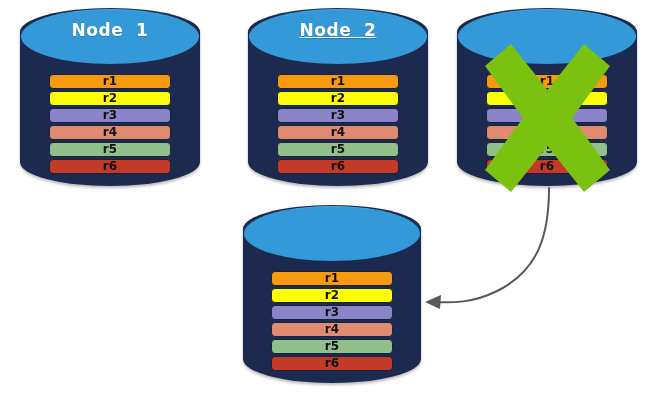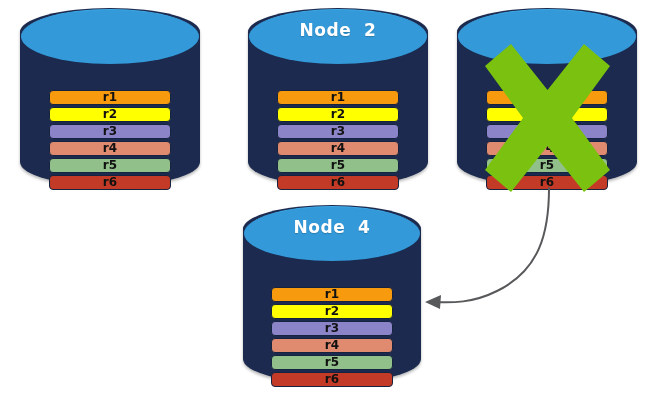--- a/index.html
+++ b/index.html
@@ -60,21 +60,20 @@
     font-size: 17px;
     letter-spacing: 0.5px;
     white-space: pre;
     text-shadow: 0 1px 1px rgba(0,0,0,0.18);
   }
 
   .rows {
     position: absolute;
     left: 0;
     width: 100%;
-    margin-top: 16px;
   }
 
   .row {
     position: relative;
     height: 15px;
     margin: 0 auto 2px auto;
     border-radius: 4px;
     border: 1px solid #16233f;
     box-sizing: border-box;
     text-align: center;
@@ -101,34 +100,35 @@
   }
 </style>
 </head>
 <body style="background: rgb(255, 255, 255);">
 
 <div id="canvas">
 
   <div class="node" id="node-1-el" style="left:20px; top:8px; width:180px; height:178px;">
     <div class="node-body" style="background: rgb(27, 42, 78);"></div>
     <div class="node-top" style="background: rgb(51, 153, 216);"></div>
+    <div class="node-title" style="color: rgb(255, 255, 255);">Node  1</div>
     <div class="rows" style="top:66px;">
         <div class="row" style="background: rgb(247, 154, 14); width: 68%; color: rgb(17, 17, 17);"><span>r1</span></div>
         <div class="row" style="background: rgb(255, 255, 0); width: 68%; color: rgb(17, 17, 17);"><span>r2</span></div>
         <div class="row" style="background: rgb(139, 132, 200); width: 68%; color: rgb(17, 17, 17);"><span>r3</span></div>
         <div class="row" style="background: rgb(224, 138, 112); width: 68%; color: rgb(17, 17, 17);"><span>r4</span></div>
         <div class="row" style="background: rgb(146, 192, 138); width: 68%; color: rgb(17, 17, 17);"><span>r5</span></div>
         <div class="row" style="background: rgb(195, 59, 38); width: 68%; color: rgb(17, 17, 17);"><span>r6</span></div>
       </div>
   </div>
 
   <div class="node" id="node-2-el" style="left:248px; top:8px; width:180px; height:178px;">
     <div class="node-body" style="background: rgb(27, 42, 78);"></div>
     <div class="node-top" style="background: rgb(51, 153, 216);"></div>
-    <div class="node-title" style="color: rgb(255, 255, 255);">Node  2</div>
+    <div class="node-title" style="color: rgb(255, 255, 255); text-decoration: underline;">Node  2</div>
     <div class="rows" style="top:66px;">
         <div class="row" style="background: rgb(247, 154, 14); width: 68%; color: rgb(17, 17, 17);"><span>r1</span></div>
         <div class="row" style="background: rgb(255, 255, 0); width: 68%; color: rgb(17, 17, 17);"><span>r2</span></div>
         <div class="row" style="background: rgb(139, 132, 200); width: 68%; color: rgb(17, 17, 17);"><span>r3</span></div>
         <div class="row" style="background: rgb(224, 138, 112); width: 68%; color: rgb(17, 17, 17);"><span>r4</span></div>
         <div class="row" style="background: rgb(146, 192, 138); width: 68%; color: rgb(17, 17, 17);"><span>r5</span></div>
         <div class="row" style="background: rgb(195, 59, 38); width: 68%; color: rgb(17, 17, 17);"><span>r6</span></div>
       </div>
   </div>
 
@@ -141,21 +141,20 @@
         <div class="row" style="background: rgb(139, 132, 200); width: 68%; color: rgb(17, 17, 17);"><span>r3</span></div>
         <div class="row" style="background: rgb(224, 138, 112); width: 68%; color: rgb(17, 17, 17);"><span>r4</span></div>
         <div class="row" style="background: rgb(146, 192, 138); width: 68%; color: rgb(17, 17, 17);"><span>r5</span></div>
         <div class="row" style="background: rgb(195, 59, 38); width: 68%; color: rgb(17, 17, 17);"><span>r6</span></div>
       </div>
   </div>
 
   <div class="node" id="node-4-el" style="left:243px; top:205px; width:178px; height:178px;">
     <div class="node-body" style="background: rgb(27, 42, 78);"></div>
     <div class="node-top" style="background: rgb(51, 153, 216);"></div>
-    <div class="node-title" style="color: rgb(255, 255, 255);">Node  4</div>
     <div class="rows" style="top:66px;">
         <div class="row" style="background: rgb(247, 154, 14); width: 68%; color: rgb(17, 17, 17);"><span>r1</span></div>
         <div class="row" style="background: rgb(255, 255, 0); width: 68%; color: rgb(17, 17, 17);"><span>r2</span></div>
         <div class="row" style="background: rgb(139, 132, 200); width: 68%; color: rgb(17, 17, 17);"><span>r3</span></div>
         <div class="row" style="background: rgb(224, 138, 112); width: 68%; color: rgb(17, 17, 17);"><span>r4</span></div>
         <div class="row" style="background: rgb(146, 192, 138); width: 68%; color: rgb(17, 17, 17);"><span>r5</span></div>
         <div class="row" style="background: rgb(195, 59, 38); width: 68%; color: rgb(17, 17, 17);"><span>r6</span></div>
       </div>
   </div>
 

